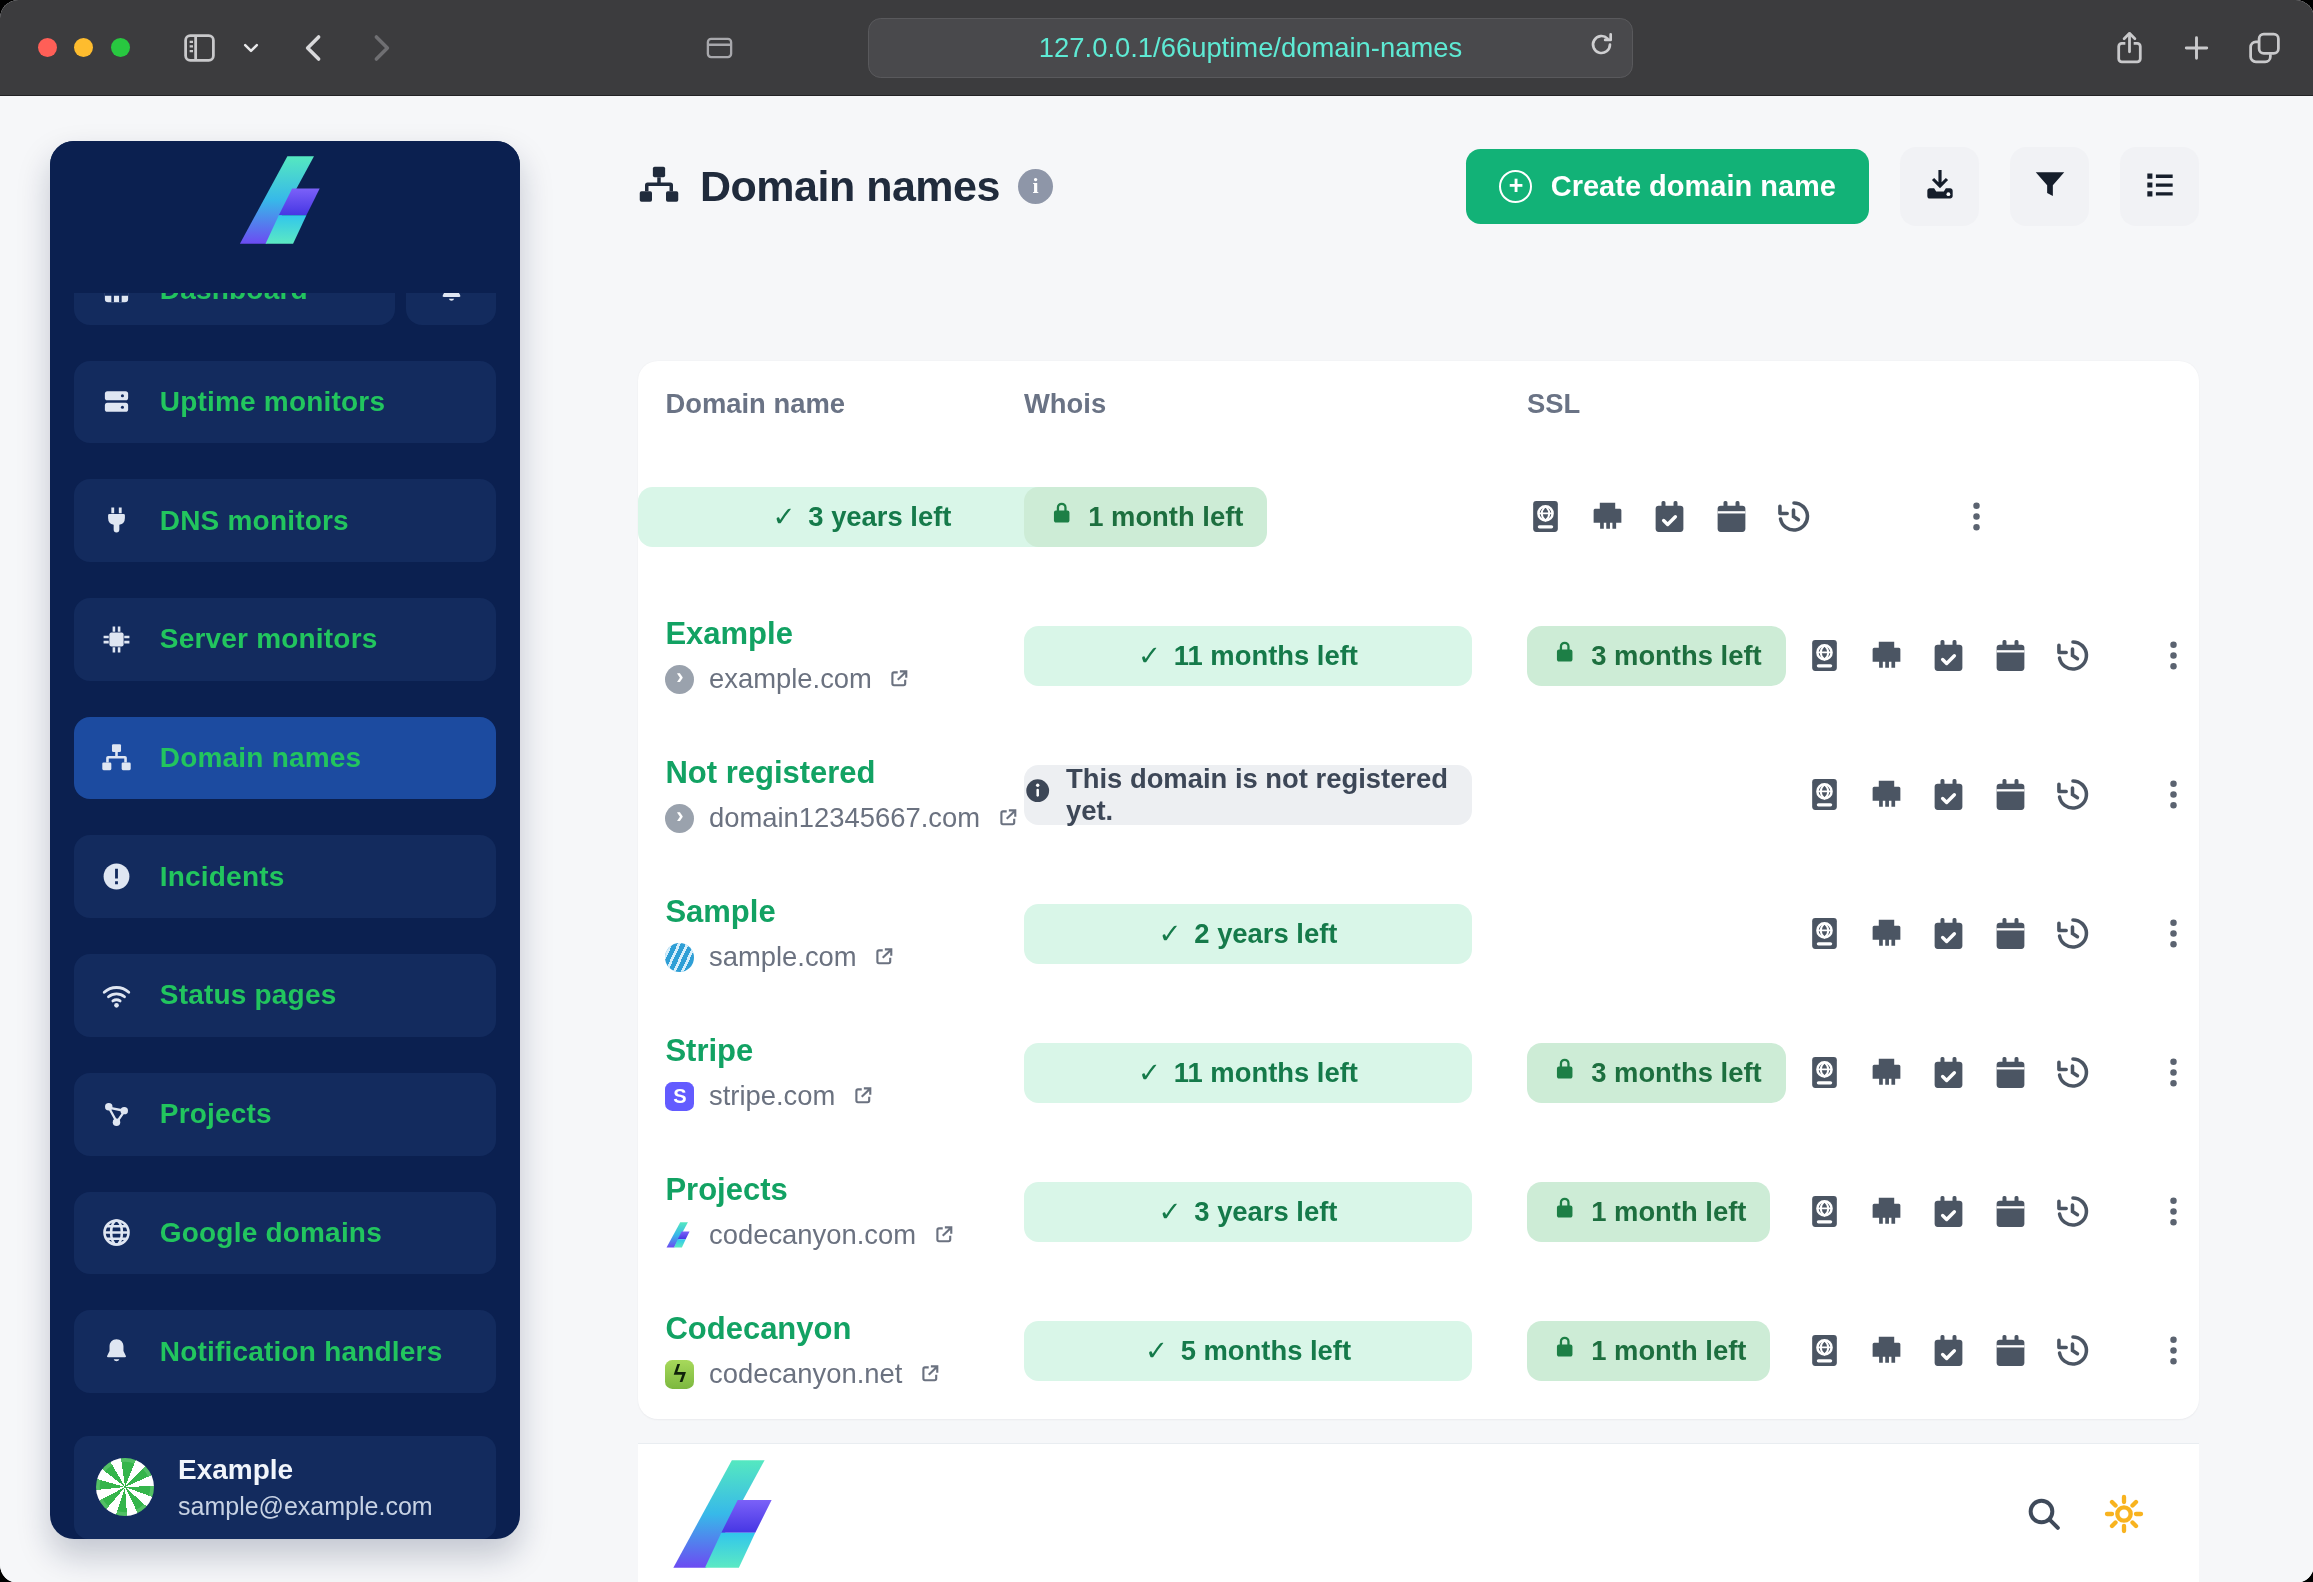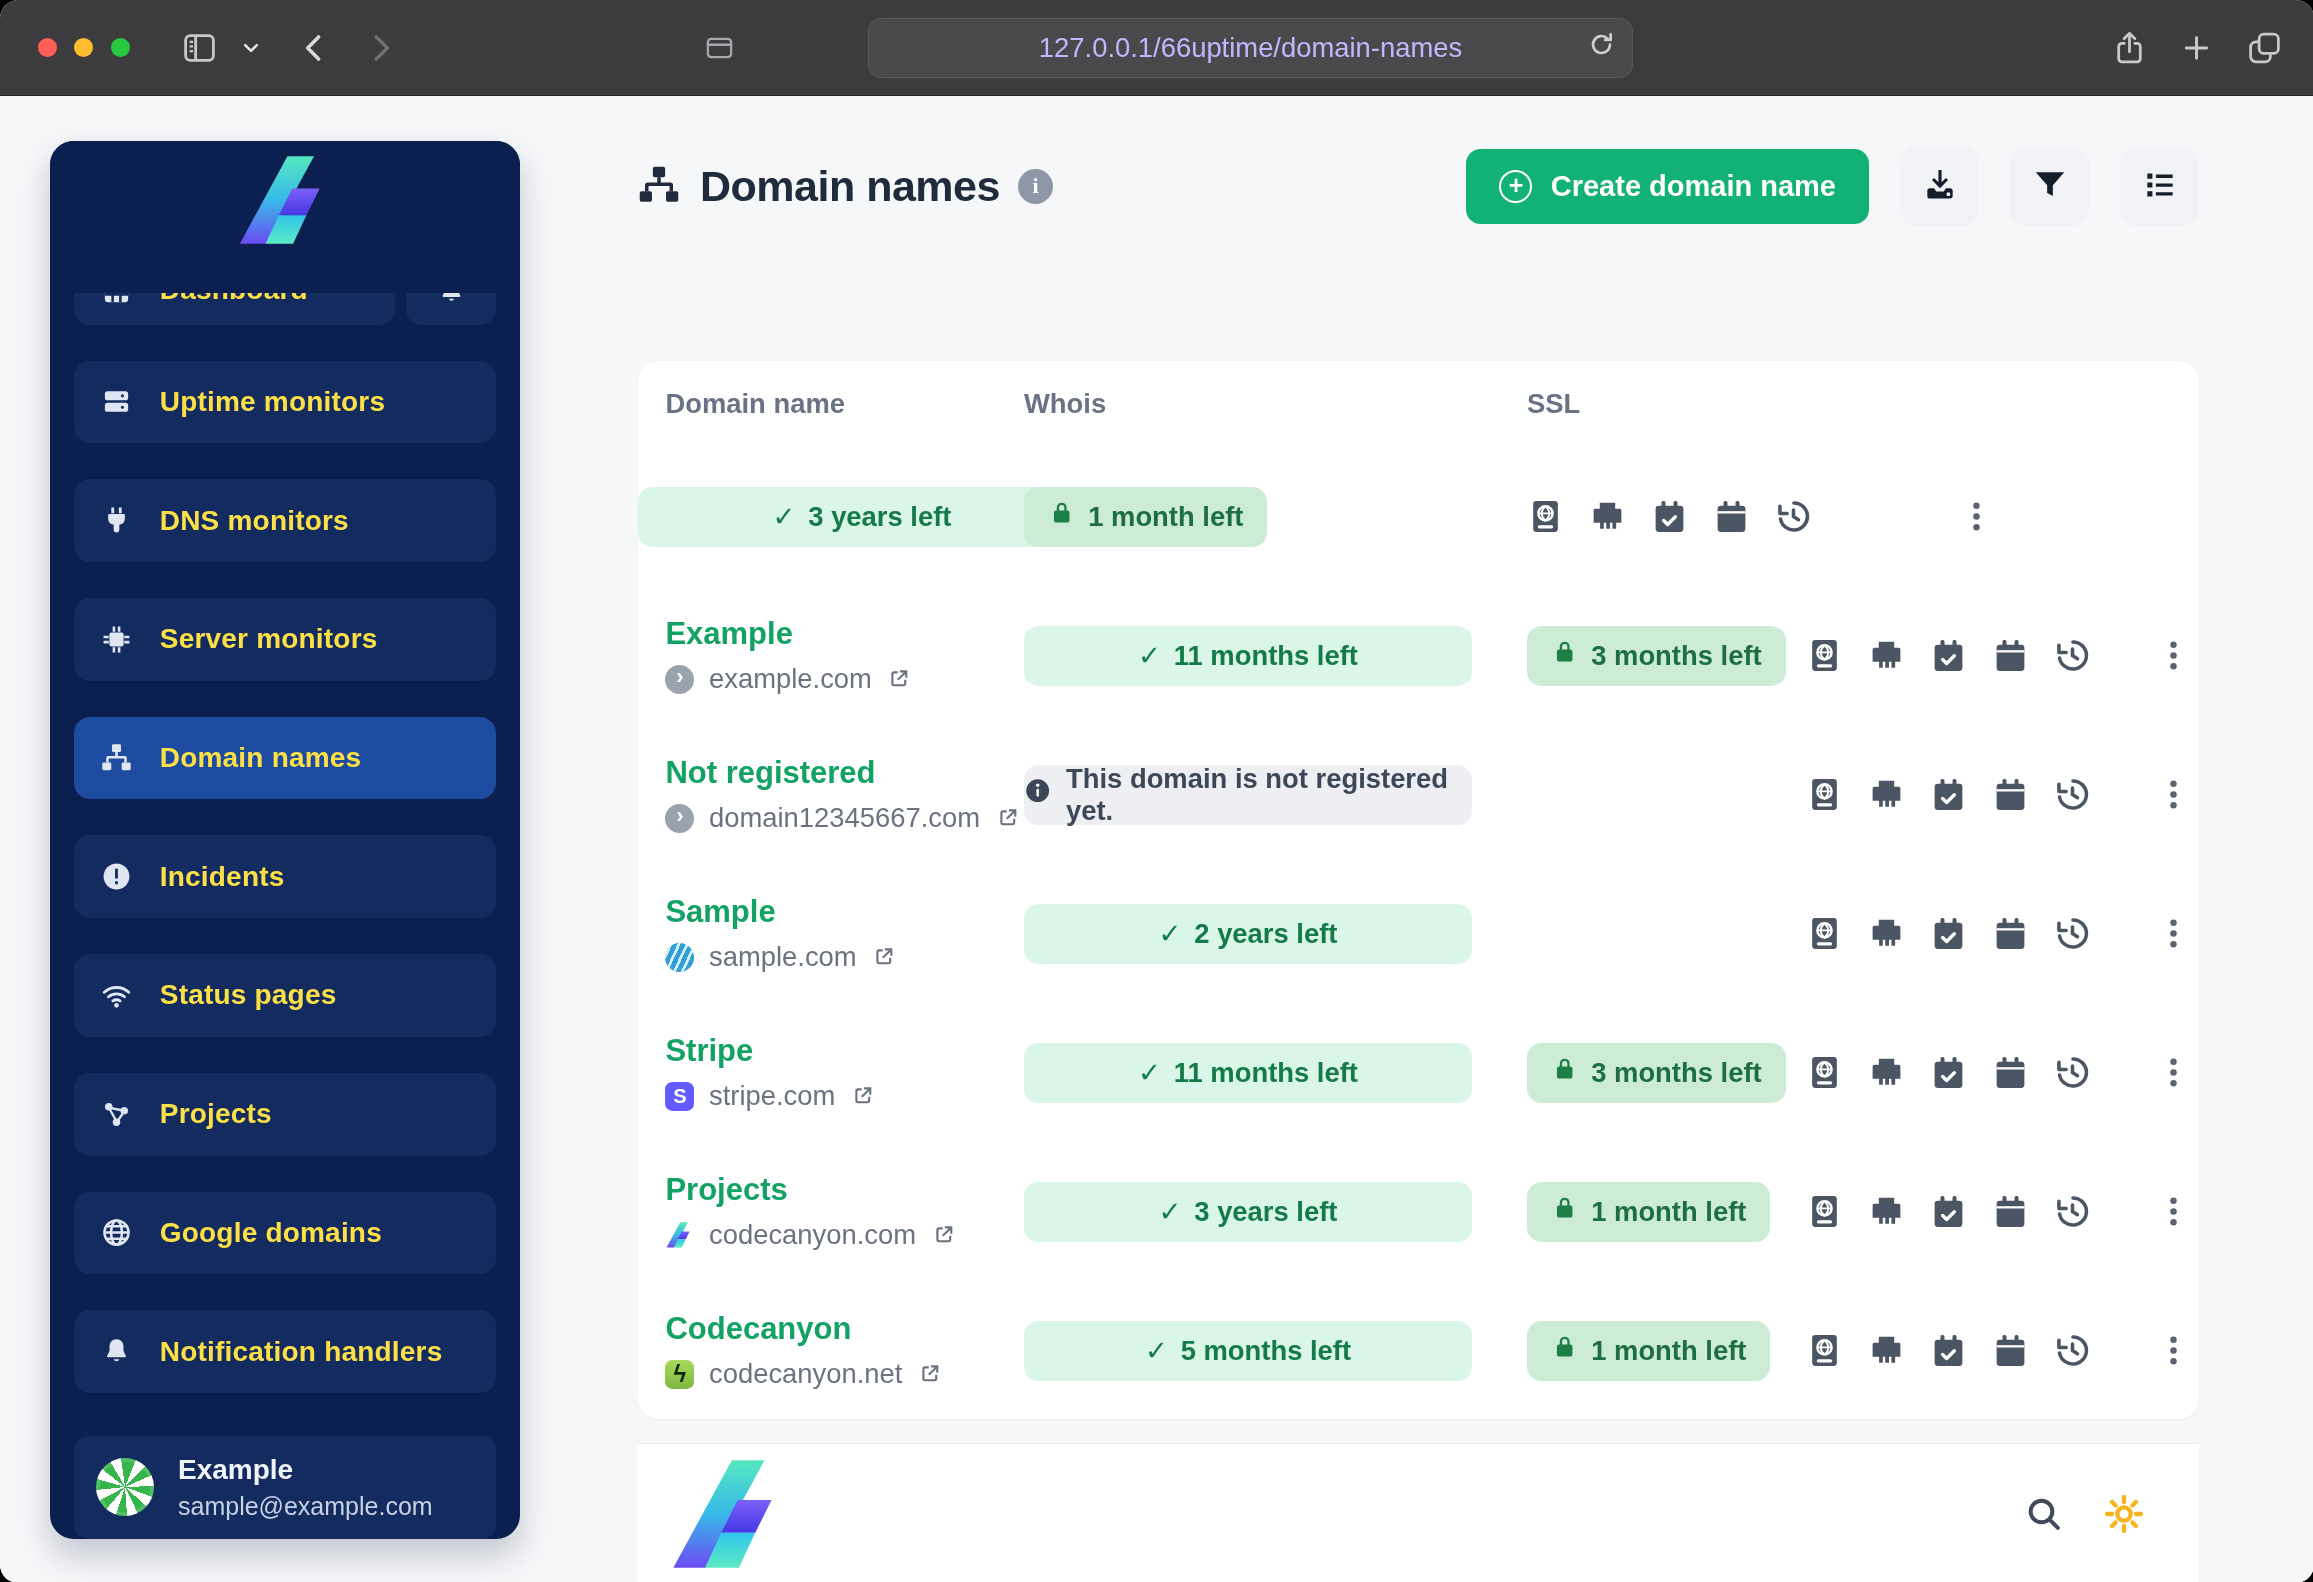--- a/index.html
+++ b/index.html
@@ -7,33 +7,33 @@
   .window{position:relative;width:2314px;height:1583px;border-radius:18.3px;overflow:hidden;background:#f6f7f9;}
 
   
   .chrome{position:relative;height:95px;background:#3c3c3e;border-bottom:0.9px solid #232325;}
   .traffic{position:absolute;top:38px;left:38px;display:flex;gap:17.4px;}
   .dot{width:19px;height:19px;border-radius:50%;}
   .dot.red{background:#ff5f57}.dot.yellow{background:#febc2e}.dot.green{background:#28c840}
   .chrome-ic{position:absolute;top:50%;transform:translateY(-50%);color:#c9c9cb;display:flex;align-items:center;justify-content:center;}
   .chrome-ic svg{display:block}
   .chrome-ic.dim{color:#6f6f72}
-  .url-field{position:absolute;left:868px;top:18.3px;width:763px;height:58px;background:#49494c;border:0.9px solid #59595c;border-radius:12.8px;display:flex;align-items:center;justify-content:center;color:#c4b5fd;font-size:27.4px;}
+  .url-field{position:absolute;left:868px;top:18.3px;width:763px;height:58px;background:#49494c;border:0.9px solid #59595c;border-radius:12.8px;display:flex;align-items:center;justify-content:center;color:#5eead4;font-size:27.4px;}
   .url-refresh{position:absolute;right:16.4px;top:50%;transform:translateY(-50%);color:#cfcfd1;}
 
   
   .app{position:absolute;left:0;top:96px;right:0;bottom:0;background:#f6f7f9;}
 
   
   .sidebar{position:absolute;left:50px;top:45px;width:470px;height:1398px;background:#0b2050;border-radius:24px;overflow:hidden;box-shadow:0 16.4px 33px rgba(13,27,62,.22);display:flex;flex-direction:column;}
   .side-head{position:relative;z-index:2;background:#0b2050;height:137px;flex:0 0 auto;display:flex;align-items:flex-start;justify-content:center;padding-top:14.6px;}
   .side-head svg{height:88px;width:95px;}
   .side-nav{position:relative;z-index:1;margin-top:-37px;padding:0 24px;display:flex;flex-direction:column;gap:36px;flex:1 1 auto;}
   .side-row{display:flex;gap:11px;}
-  .side-item{display:flex;align-items:center;gap:27.4px;height:69px;padding:0 0 0 27.4px;border-radius:16px;background:#132b5e;color:#fde047;cursor:pointer;flex:1 1 auto;}
+  .side-item{display:flex;align-items:center;gap:27.4px;height:69px;padding:0 0 0 27.4px;border-radius:16px;background:#132b5e;color:#22c55e;cursor:pointer;flex:1 1 auto;}
   .side-item.active{background:#1c4ba0;}
   .side-item .s-icon{width:31px;height:31px;color:#dfe6f2;flex:0 0 auto;display:flex;}
   .side-item .s-icon svg{width:31px;height:31px;}
   .side-label{font-size:28px;font-weight:600;letter-spacing:0.2px;white-space:nowrap;}
   .bell-btn{width:90px;flex:0 0 90px;display:flex;align-items:center;justify-content:center;padding:0;}
   .bell-btn .s-icon{width:29px;height:29px;}
   .profile{margin:43px 24px 0 24px;background:#132b5e;border-radius:14.6px;display:flex;align-items:center;gap:24px;padding:18.3px 22px;cursor:pointer;}
   .avatar{width:58px;height:58px;border-radius:50%;flex:0 0 auto;background:repeating-conic-gradient(#35b54b 0 22deg,#ffffff 22deg 44deg);box-shadow:inset 0 0 0 3.7px rgba(255,255,255,.15);}
   .profile-name{font-size:28px;font-weight:700;color:#f1f5fb;}
   .profile-email{font-size:25px;color:#c7d2e4;margin-top:5.5px;}

